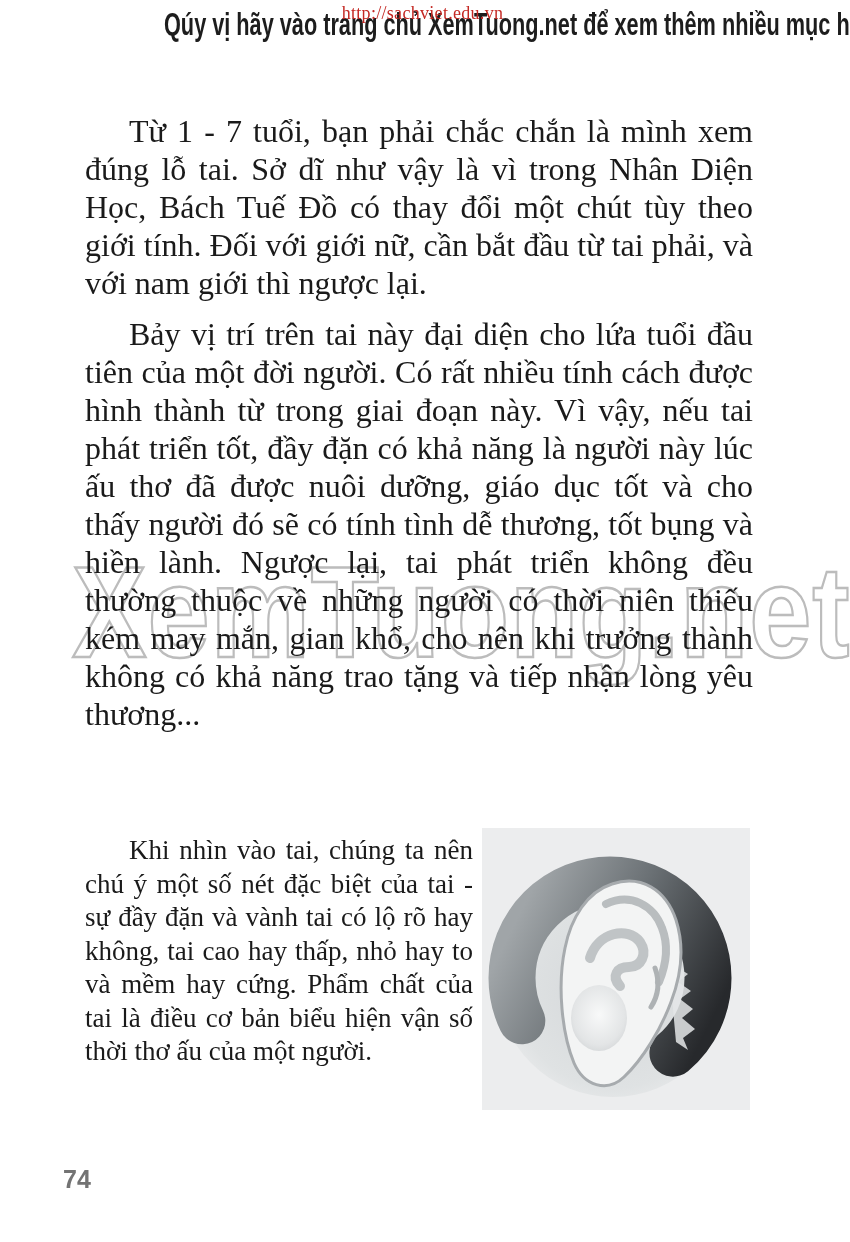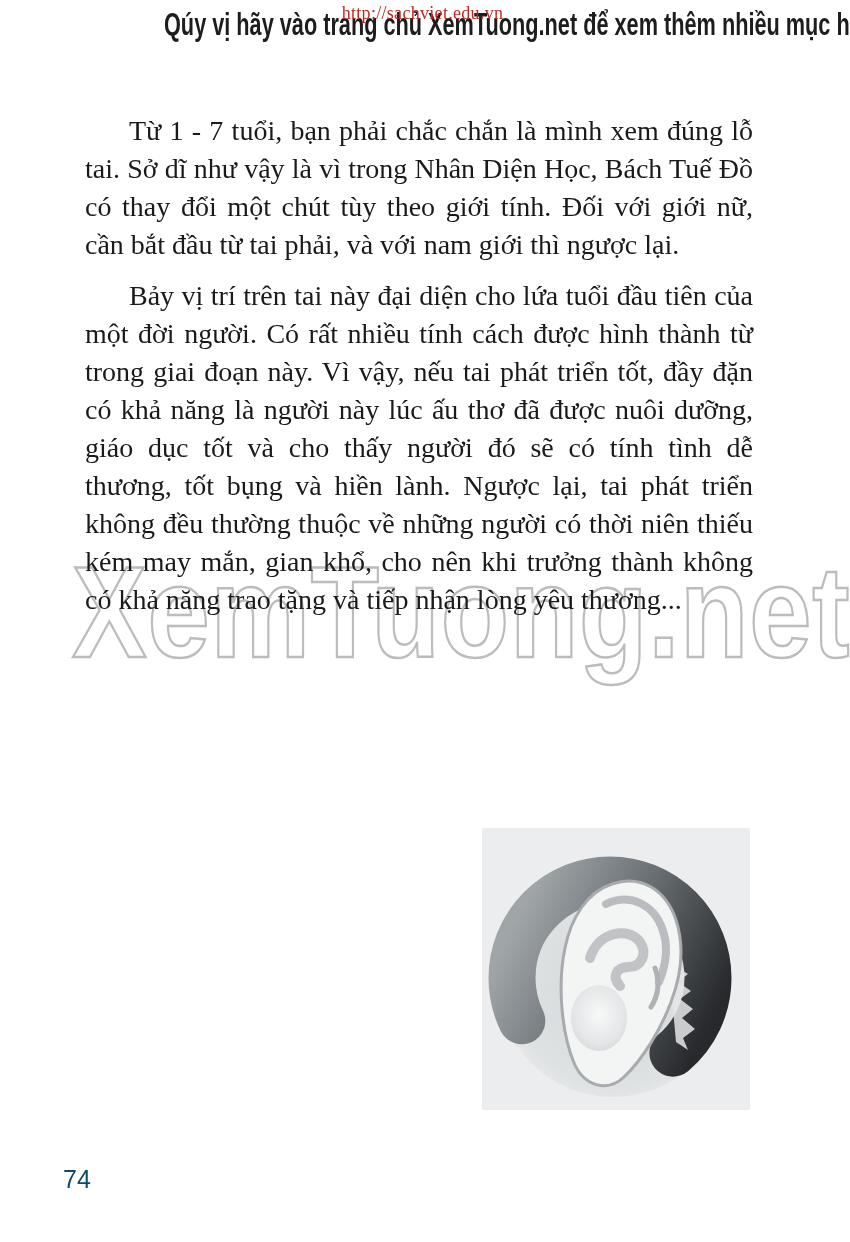--- a/index.html
+++ b/index.html
@@ -36,60 +36,61 @@
     color:rgba(255,255,255,0.0);
     -webkit-text-stroke:2.5px #bcbcbc;
     text-shadow:0 0 0 rgba(0,0,0,0);
     transform:scaleX(0.86); transform-origin:left top;
     letter-spacing:1px; pointer-events:none;
   }
 
   
   .body-text {
     position:absolute; left:85px; top:112px; width:668px; z-index:2;
-    font-size:28px; line-height:38px; text-align:justify;
+    font-size:32px; line-height:38px; text-align:justify;
   }
   .body-text p { margin:0 0 13px 0; text-indent:44px; }
 
   .para4 {
     position:absolute; left:85px; top:834px; width:388px; z-index:2;
     font-size:27px; line-height:33.5px; text-align:justify;
     text-indent:44px; margin:0;
   }
 
   
   .figure {
     position:absolute; left:482px; top:828px;
     width:268px; height:282px; z-index:2;
   }
 
   .page-number {
     position:absolute; left:63px; top:1165px; z-index:2;
     font-family:"Liberation Sans", sans-serif;
-    font-size:25px; color:#0c4a6e;
+    font-size:25px; color:#737373;font-weight:bold;
   }
 </style>
 </head>
 <body>
 
 <div class="page">
 
   <div class="header-url">http://sachviet.edu.vn</div>
 
   <div class="header-notice">
     <span class="squeeze">Qúy vị hãy vào trang chủ XemTuong.net để xem thêm nhiều mục hay khác</span>
   </div>
 
   <div class="watermark">XemTuong.net</div>
 
   <div class="body-text">
     <p>Từ 1 - 7 tuổi, bạn phải chắc chắn là mình xem đúng lỗ tai. Sở dĩ như vậy là vì trong Nhân Diện Học, Bách Tuế Đồ có thay đổi một chút tùy theo giới tính. Đối với giới nữ, cần bắt đầu từ tai phải, và với nam giới thì ngược lại.</p>
     <p>Bảy vị trí trên tai này đại diện cho lứa tuổi đầu tiên của một đời người. Có rất nhiều tính cách được hình thành từ trong giai đoạn này. Vì vậy, nếu tai phát triển tốt, đầy đặn có khả năng là người này lúc ấu thơ đã được nuôi dưỡng, giáo dục tốt và cho thấy người đó sẽ có tính tình dễ thương, tốt bụng và hiền lành. Ngược lại, tai phát triển không đều thường thuộc về những người có thời niên thiếu kém may mắn, gian khổ, cho nên khi trưởng thành không có khả năng trao tặng và tiếp nhận lòng yêu thương...</p>
   </div>
 
+  <p class="para4">Khi nhìn vào tai, chúng ta nên chú ý một số nét đặc biệt của tai - sự đầy đặn và vành tai có lộ rõ hay không, tai cao hay thấp, nhỏ hay to và mềm hay cứng. Phẩm chất của tai là điều cơ bản biểu hiện vận số thời thơ ấu của một người.</p>
 
   <div class="figure">
     <svg width="268" height="282" viewBox="0 0 268 282" xmlns="http://www.w3.org/2000/svg">
       <defs>
         <linearGradient id="sw" x1="0" y1="0.25" x2="1" y2="0.75">
           <stop offset="0" stop-color="#a0a5a8"></stop>
           <stop offset="0.45" stop-color="#6b7175"></stop>
           <stop offset="1" stop-color="#27292c"></stop>
         </linearGradient>
         <radialGradient id="halo" cx="0.5" cy="0.55" r="0.55">

